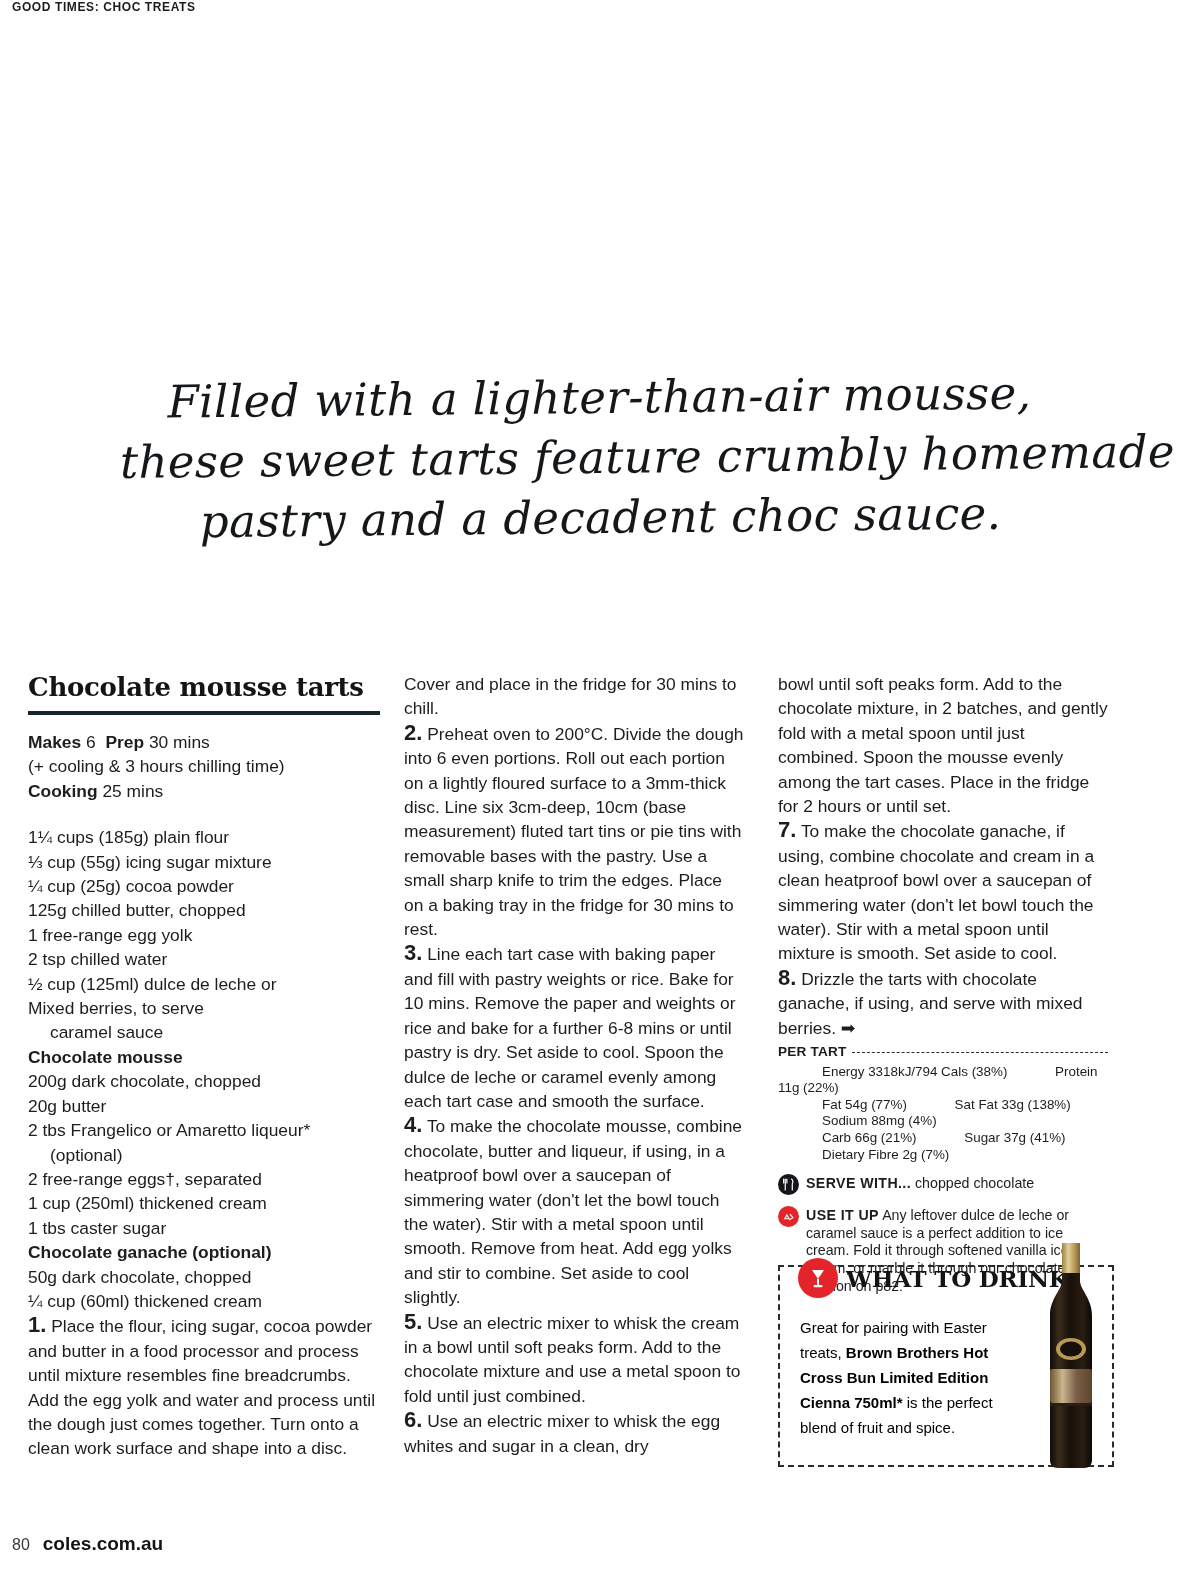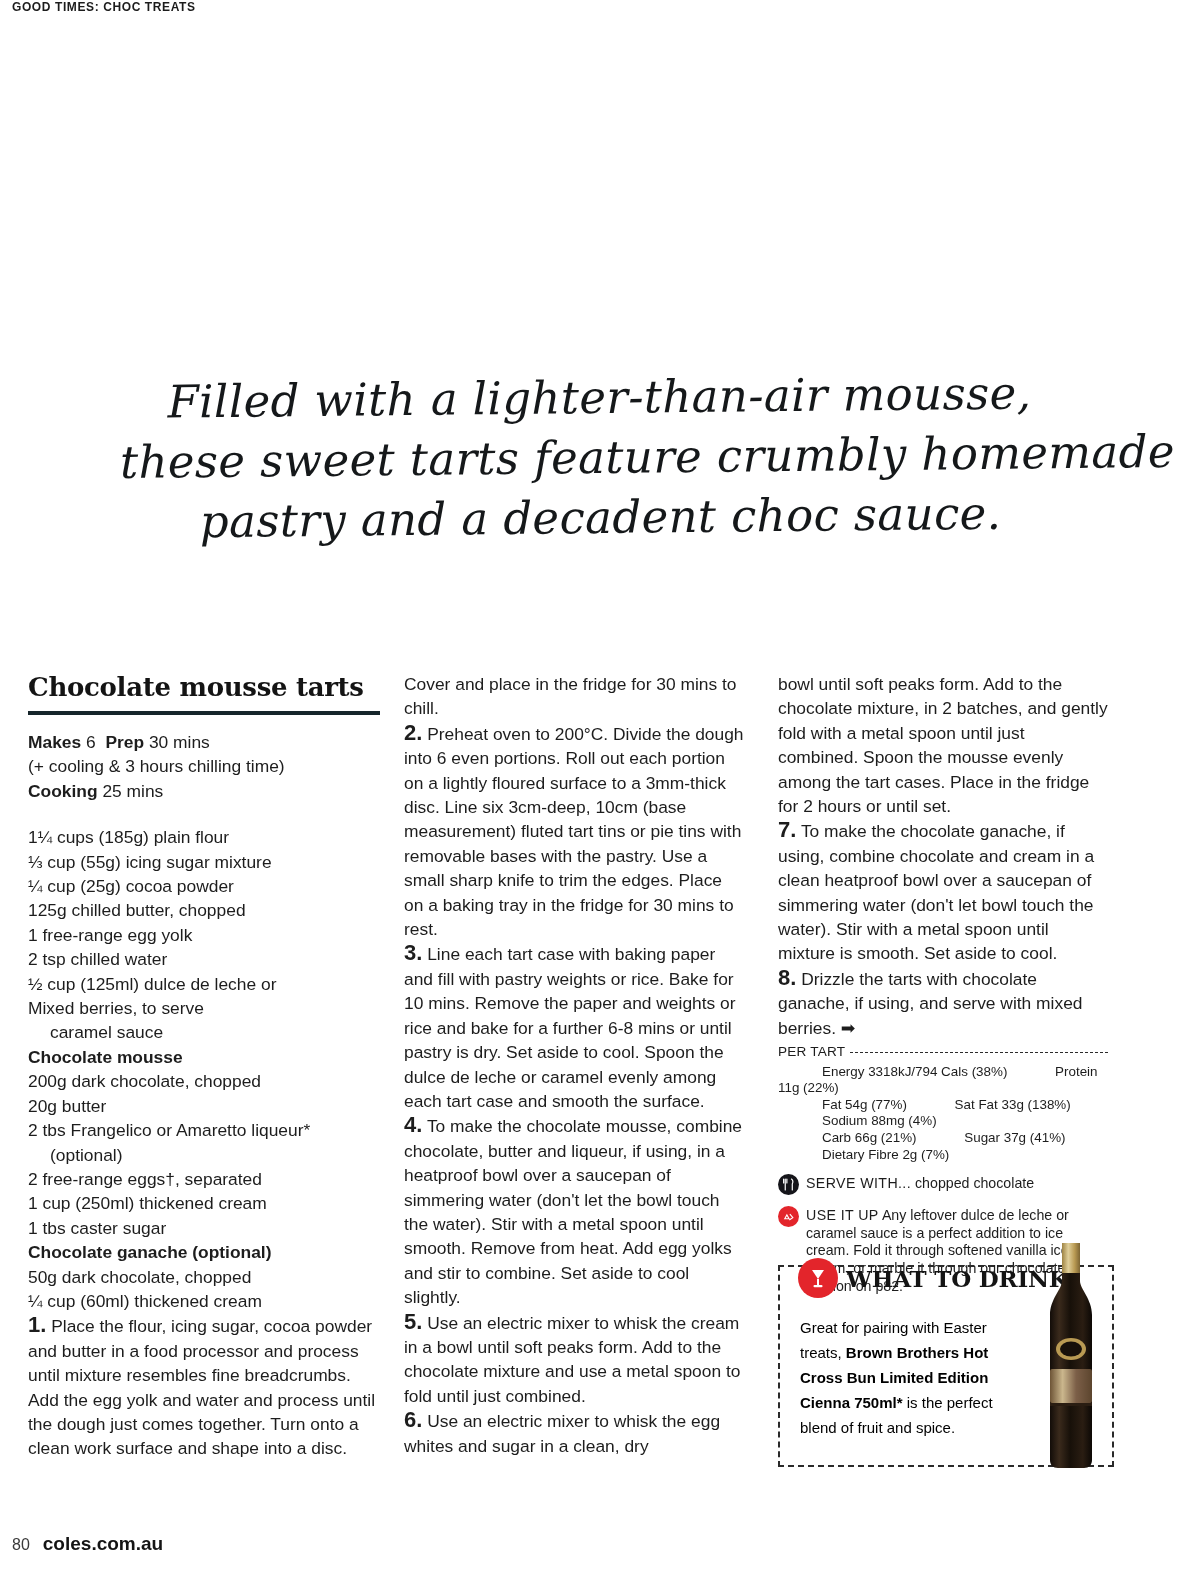--- a/index.html
+++ b/index.html
@@ -101,21 +101,21 @@
     line-height: 16.6px;
     color: #1d1d1d;
   }
   .pertart-row {
     display: flex;
     align-items: center;
     gap: 5px;
     margin-bottom: 3px;
   }
   .pertart-label {
-    font-weight: normal;
+    font-weight: bold;
     font-size: 13.6px;
     letter-spacing: 0.2px;
     white-space: nowrap;
   }
   .dash-rule {
     flex: 1;
     border-top: 1.6px dashed #2b2b2b;
     height: 0;
   }
   .nut-line { display: block; }
@@ -138,21 +138,21 @@
     display: flex;
     align-items: center;
     justify-content: center;
     margin-top: 0px;
   }
   .tip-icon.serve { background: #15151a; }
   .tip-icon.useitup { background: #e3252b; }
   .tip-icon svg { display: block; }
   .tip-text { flex: 1; padding-top: 1px; }
   .tip-text b {
-    font-weight: normal;
+    font-weight: bold;
     letter-spacing: 0.4px;
   }
 
   
   #wtd-box {
     position: absolute;
     left: 778px;
     top: 1265px;
     width: 336px;
     height: 202px;

